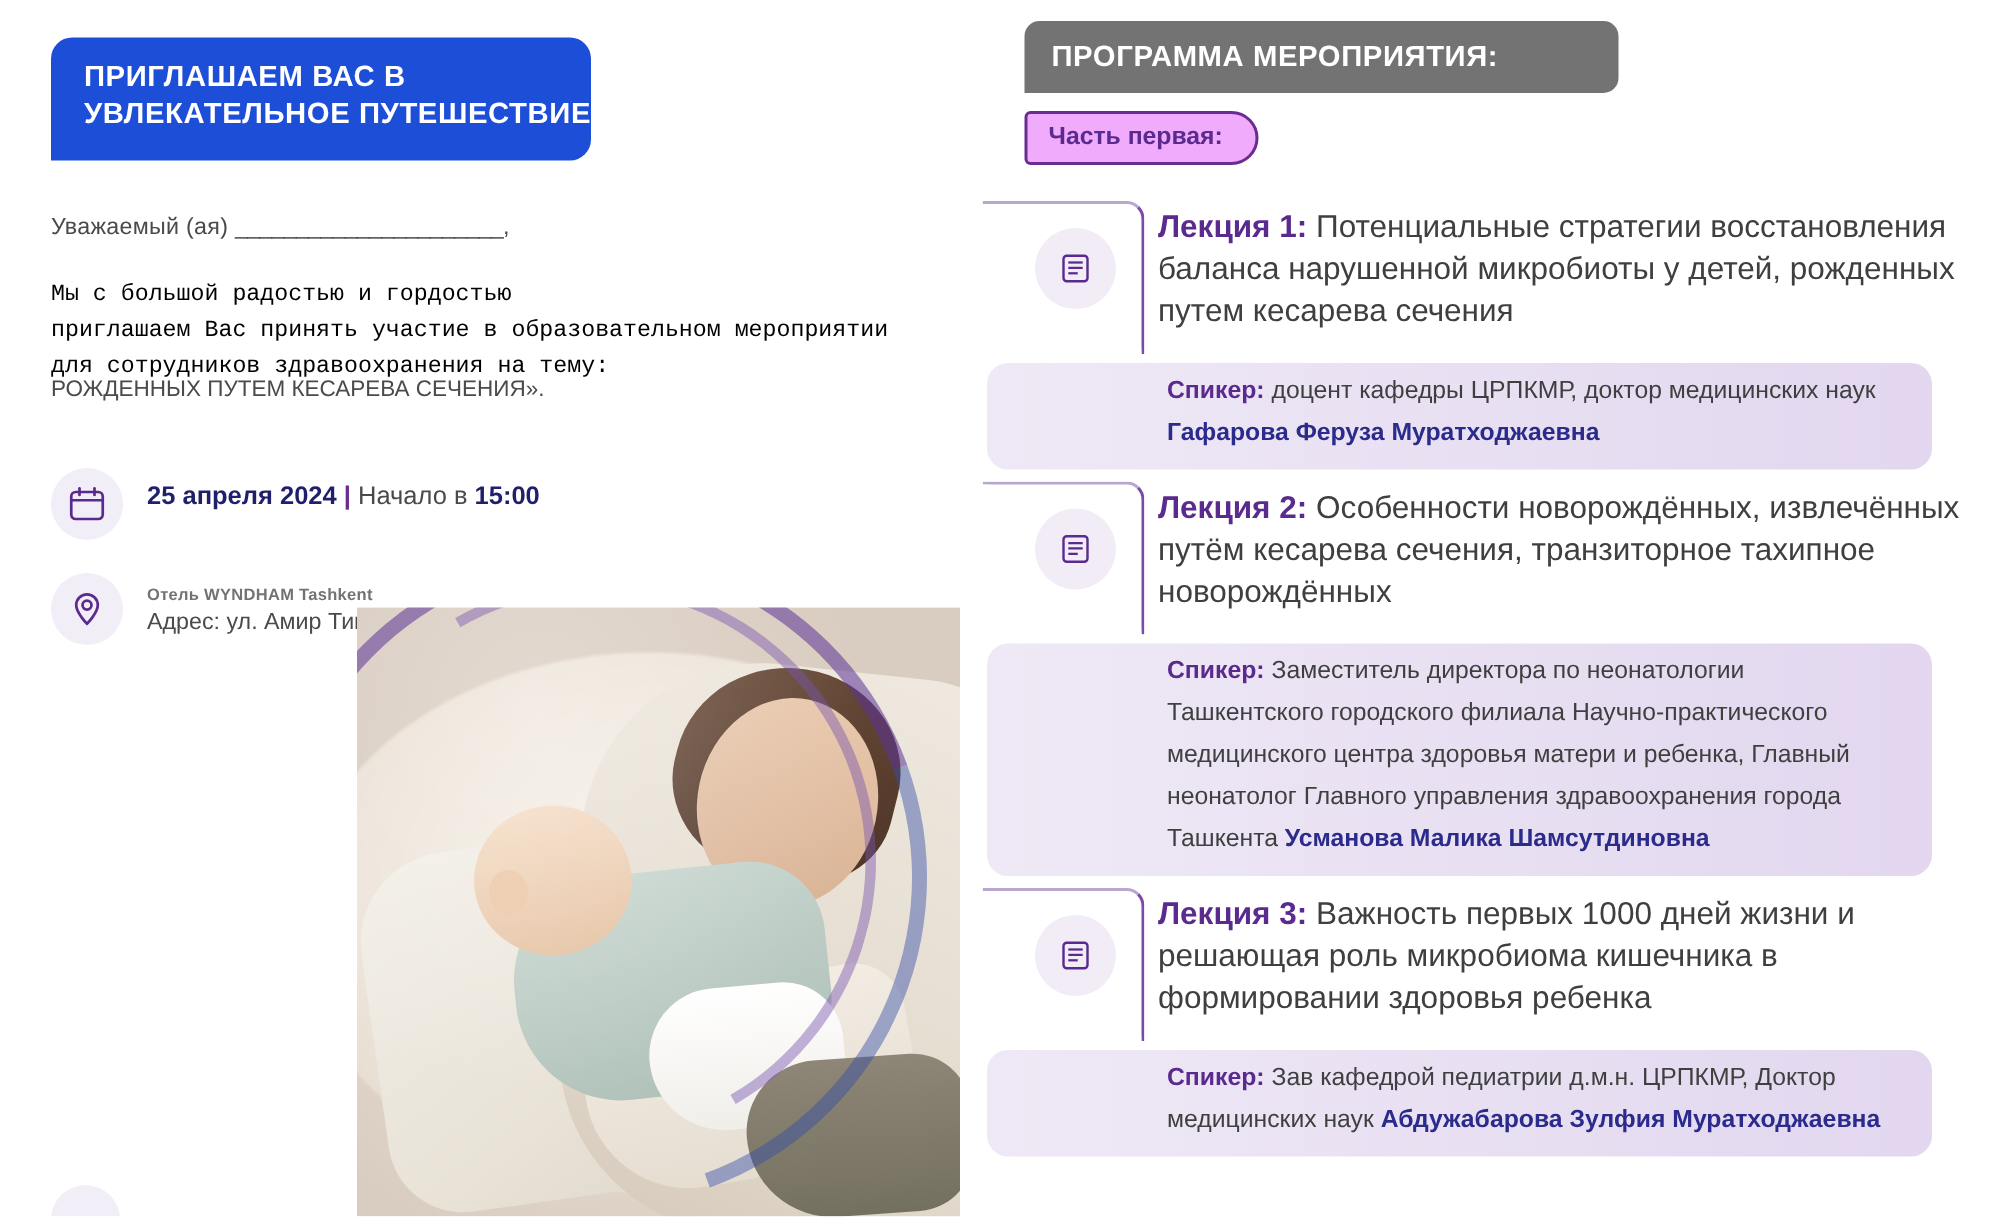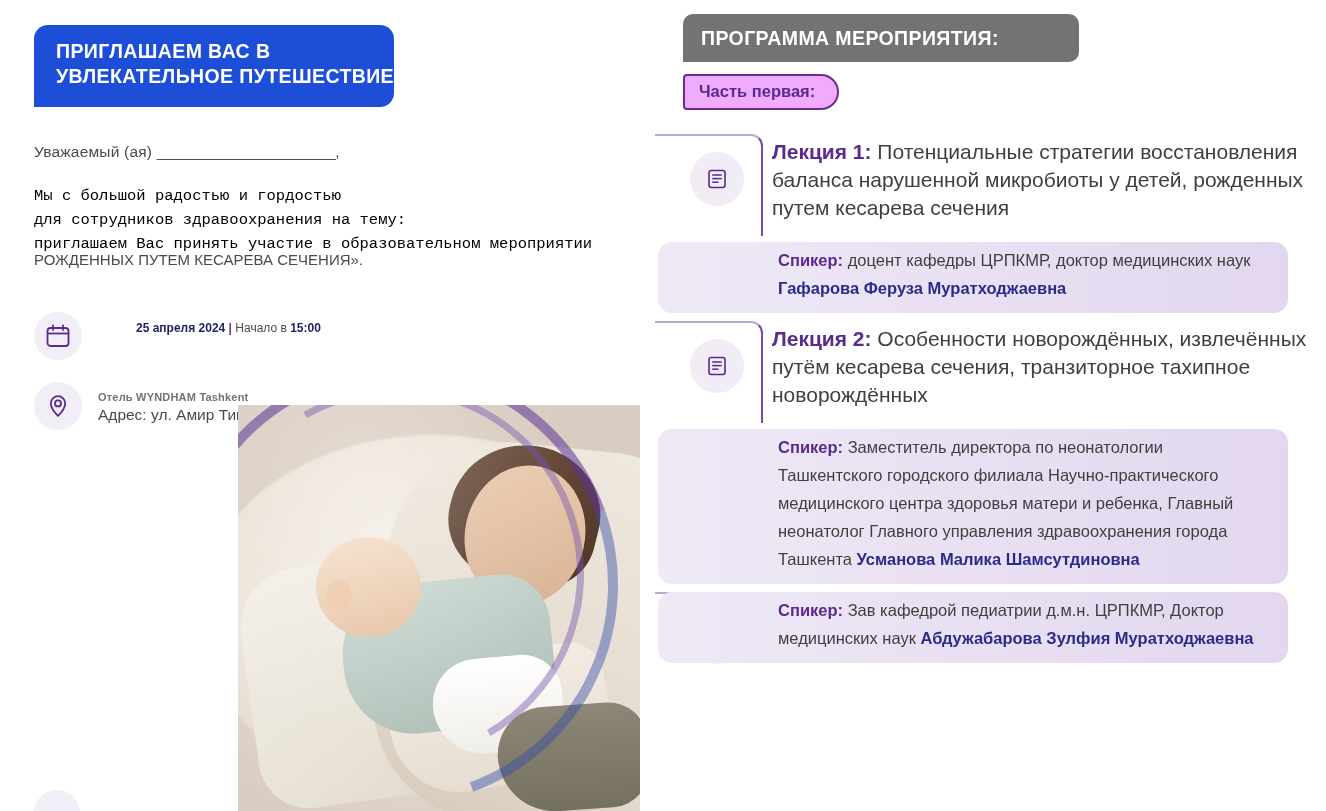--- a/index.html
+++ b/index.html
@@ -95,23 +95,22 @@
     border-radius: 50%;
     background: #f2eef7;
     display: flex;
     align-items: center;
     justify-content: center;
     flex: 0 0 auto;
     margin-right: 16px;
   }
   .info-text { padding-top: 9px; }
   .date-text {
-    font-size: 12px;
+    font-size: 17px;
     color: #2b2b6e;
-    margin-left: 38px;
   }
   .date-text .bold { font-weight: bold; color: #1f1f6b; }
   .date-text .sep { color: #6a2c91; font-weight: bold; }
   .date-text .light { color: #4a4a4a; }
   .hotel-name {
     font-size: 11px;
     font-weight: bold;
     color: #737373;
     letter-spacing: 0.2px;
   }
@@ -403,22 +402,22 @@
       <div class="line">ПРИГЛАШАЕМ ВАС В</div>
       <div class="line">УВЛЕКАТЕЛЬНОЕ ПУТЕШЕСТВИЕ</div>
     </div>
 
     <div class="salutation">
       <span>Уважаемый (ая) </span><span class="underscores">______________________,</span>
     </div>
 
     <div class="intro">
       <div>Мы с большой радостью и гордостью</div>
+      <div>приглашаем Вас принять участие в образовательном мероприятии</div>
       <div>для сотрудников здравоохранения на тему:</div>
-      <div>приглашаем Вас принять участие в образовательном мероприятии</div>
     </div>
 
     <div class="topic">
       <div>РОЖДЕННЫХ ПУТЕМ КЕСАРЕВА СЕЧЕНИЯ».</div>
     </div>
 
     <div class="info-row date">
       <div class="icon-circle">
         <svg width="26" height="26" viewBox="0 0 26 26" aria-hidden="true">
           <rect x="2.5" y="5" width="21" height="18" rx="3" fill="none" stroke="#5a2a8e" stroke-width="1.8"></rect>
@@ -521,20 +520,23 @@
       <div class="lecture">
         <div class="rail"></div>
         <div class="disc">
           <svg width="26" height="26" viewBox="0 0 26 26" aria-hidden="true">
             <rect x="5" y="4.5" width="16" height="17" rx="2.2" fill="none" stroke="#5a2a8e" stroke-width="1.6"></rect>
             <line x1="8.2" y1="9" x2="17.8" y2="9" stroke="#5a2a8e" stroke-width="1.5"></line>
             <line x1="8.2" y1="12.6" x2="17.8" y2="12.6" stroke="#5a2a8e" stroke-width="1.5"></line>
             <line x1="8.2" y1="16.2" x2="14.5" y2="16.2" stroke="#5a2a8e" stroke-width="1.5"></line>
           </svg>
         </div>
+        <div class="txt">
+          <span class="lbl">Лекция 3:</span><span> Важность первых 1000 дней жизни и решающая роль микробиома кишечника в формировании здоровья ребенка</span>
+        </div>
       </div>
 
       <div class="speaker">
         <span class="lbl">Спикер:</span><span> Зав кафедрой педиатрии д.м.н. ЦРПКМР, Доктор медицинских наук </span><span class="name">Абдужабарова Зулфия Муратходжаевна</span>
       </div>
 
     </div>
   </div>
 </div>
 

